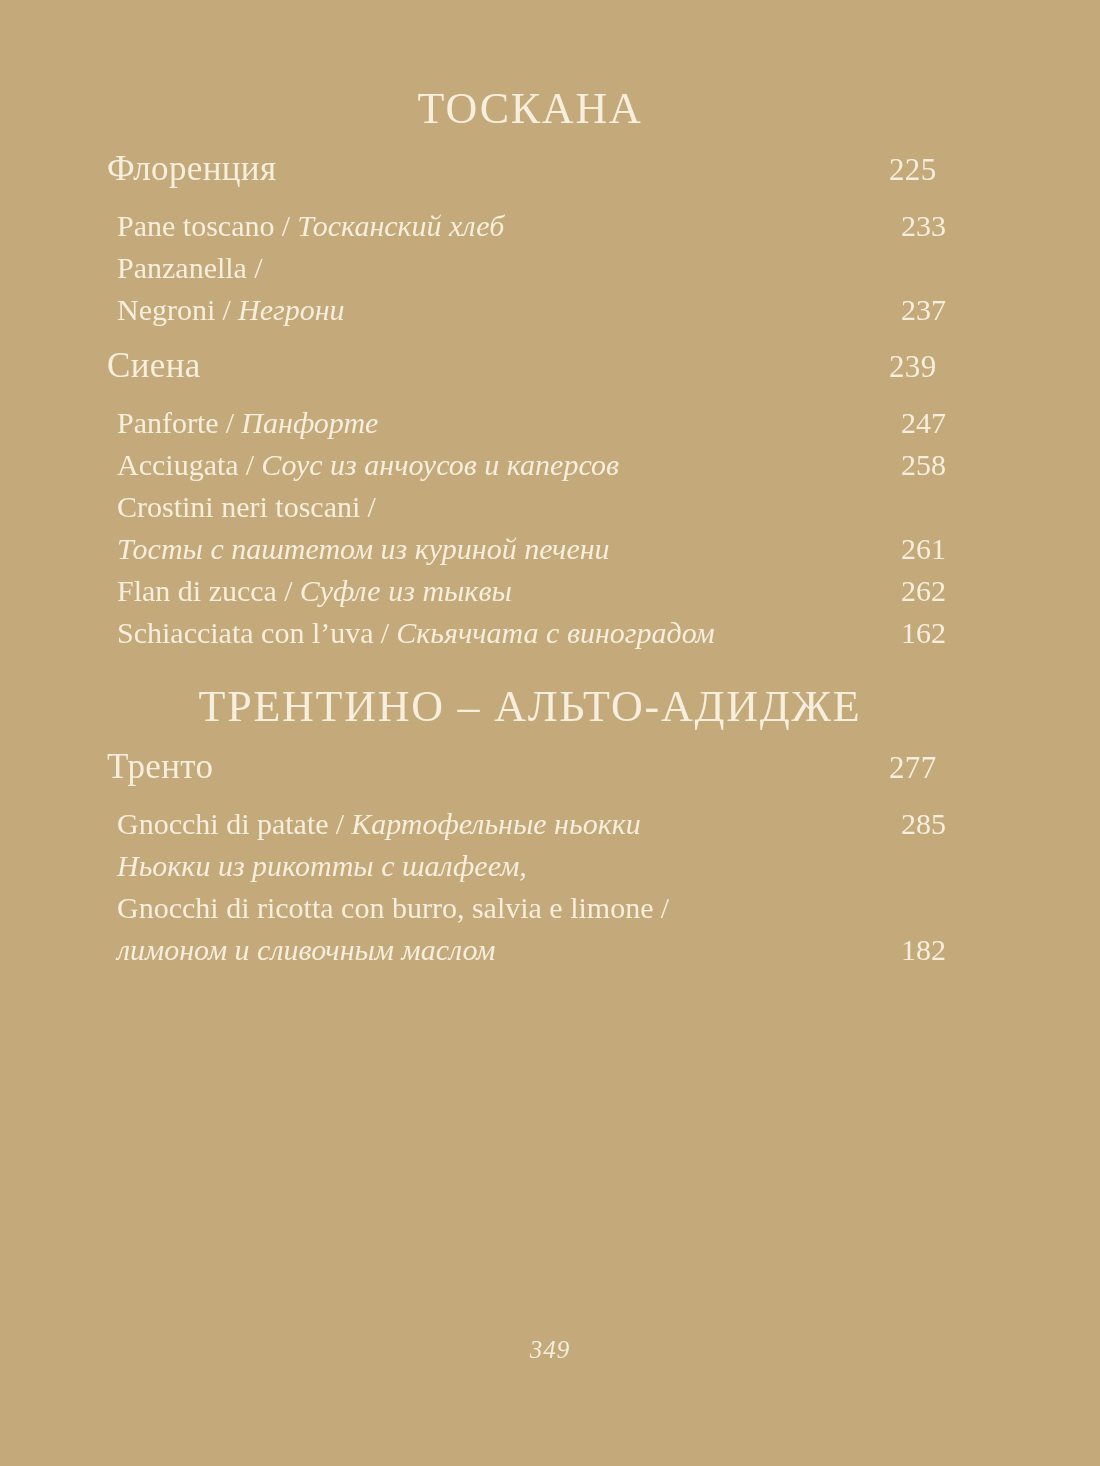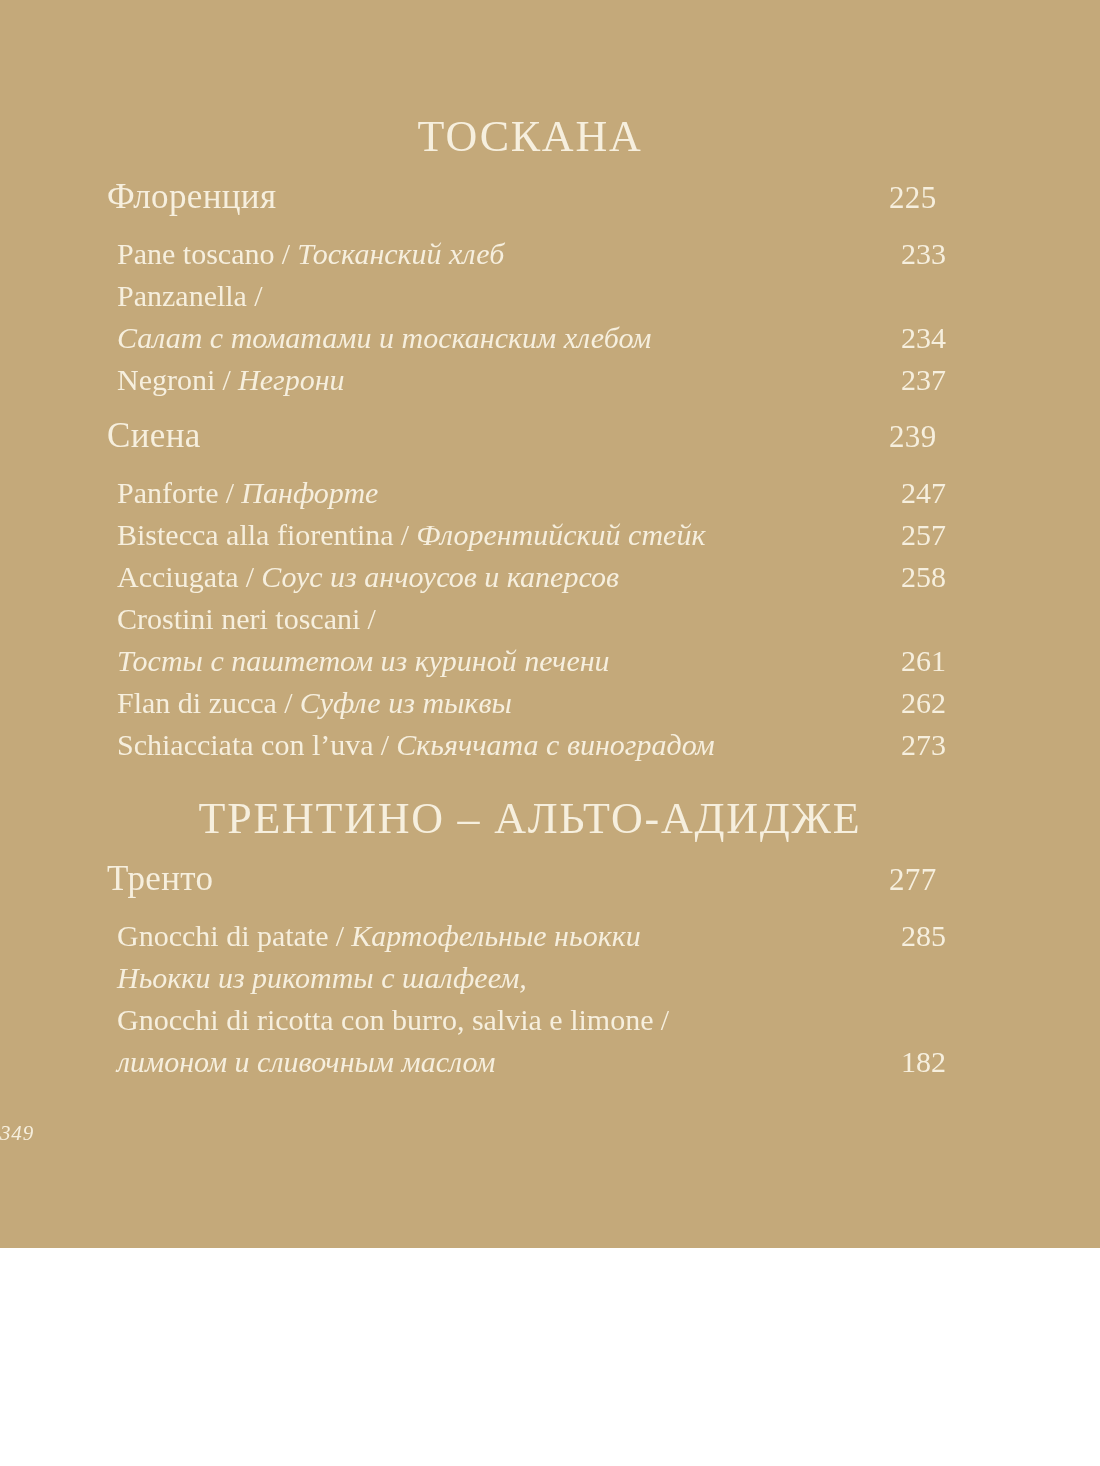--- a/index.html
+++ b/index.html
@@ -2,23 +2,23 @@
 <html><head>
 <meta charset="utf-8">
 <style>
   html, body {
     margin: 0;
     padding: 0;
   }
   .page {
     position: relative;
     width: 1100px;
-    height: 1248px;
+    height: 1466px;
     box-sizing: border-box;
-    padding: 112px 135px 0 95px;
+    padding: 84px 135px 0 95px;
     background: #c4a97a;
     color: #f6efde;
     font-family: "Liberation Serif", "DejaVu Serif", serif;
     overflow: hidden;
   }
   .toc-row {
     display: flex;
     justify-content: space-between;
     align-items: baseline;
     line-height: 42px;
@@ -61,21 +61,22 @@
     font-size: 30px;
   }
   .toc-row.city .page-num {
     font-size: 31px;
   }
   .folio {
     position: absolute;
     left: 0;
     right: 0;
     bottom: 102px;
-    font-size: 21px;
+    text-align: center;
+    font-size: 25px;
     font-style: italic;
     letter-spacing: 0.04em;
   }
 </style>
 </head>
 <body>
 
 <div class="page" style="background: rgb(196, 169, 122); color: rgb(246, 239, 222);">
   <div>
       <div class="toc-row title">ТОСКАНА</div>
@@ -85,58 +86,50 @@
       </div>
       <div class="toc-row recipe">
         <div class="row-text"><span class="seg roman">Pane toscano</span><span class="seg sep">/</span><span class="seg italic">Тосканский хлеб</span></div>
         <div class="page-num">233</div>
       </div>
       <div class="toc-row recipe">
         <div class="row-text"><span class="seg roman">Panzanella</span><span class="seg sep">/</span></div>
         <div class="page-num"></div>
       </div>
       <div class="toc-row recipe">
-        <div class="row-text"><span class="seg italic">Салат с томатами и тосканским хлебом</span></div>
-        <div class="page-num">234</div>
-      </div>
-      <div class="toc-row recipe">
         <div class="row-text"><span class="seg roman">Negroni</span><span class="seg sep">/</span><span class="seg italic">Негрони</span></div>
         <div class="page-num">237</div>
       </div>
       <div class="toc-row city">
         <div class="row-text"><span class="seg roman">Сиена</span></div>
         <div class="page-num">239</div>
       </div>
       <div class="toc-row recipe">
         <div class="row-text"><span class="seg roman">Panforte</span><span class="seg sep">/</span><span class="seg italic">Панфорте</span></div>
         <div class="page-num">247</div>
-      </div>
-      <div class="toc-row recipe">
-        <div class="row-text"><span class="seg roman">Bistecca alla fiorentina</span><span class="seg sep">/</span><span class="seg italic">Флорентийский стейк</span></div>
-        <div class="page-num">257</div>
       </div>
       <div class="toc-row recipe">
         <div class="row-text"><span class="seg roman">Acciugata</span><span class="seg sep">/</span><span class="seg italic">Соус из анчоусов и каперсов</span></div>
         <div class="page-num">258</div>
       </div>
       <div class="toc-row recipe">
         <div class="row-text"><span class="seg roman">Crostini neri toscani</span><span class="seg sep">/</span></div>
         <div class="page-num"></div>
       </div>
       <div class="toc-row recipe">
         <div class="row-text"><span class="seg italic">Тосты с паштетом из куриной печени</span></div>
         <div class="page-num">261</div>
       </div>
       <div class="toc-row recipe">
         <div class="row-text"><span class="seg roman">Flan di zucca</span><span class="seg sep">/</span><span class="seg italic">Суфле из тыквы</span></div>
         <div class="page-num">262</div>
       </div>
       <div class="toc-row recipe">
         <div class="row-text"><span class="seg roman">Schiacciata con l’uva</span><span class="seg sep">/</span><span class="seg italic">Скьяччата с виноградом</span></div>
-        <div class="page-num">273</div>
+        <div class="page-num">162</div>
       </div>
       <div class="toc-row title">ТРЕНТИНО – АЛЬТО-АДИДЖЕ</div>
       <div class="toc-row city">
         <div class="row-text"><span class="seg roman">Тренто</span></div>
         <div class="page-num">277</div>
       </div>
       <div class="toc-row recipe">
         <div class="row-text"><span class="seg roman">Gnocchi di patate</span><span class="seg sep">/</span><span class="seg italic">Картофельные ньокки</span></div>
         <div class="page-num">285</div>
       </div>

